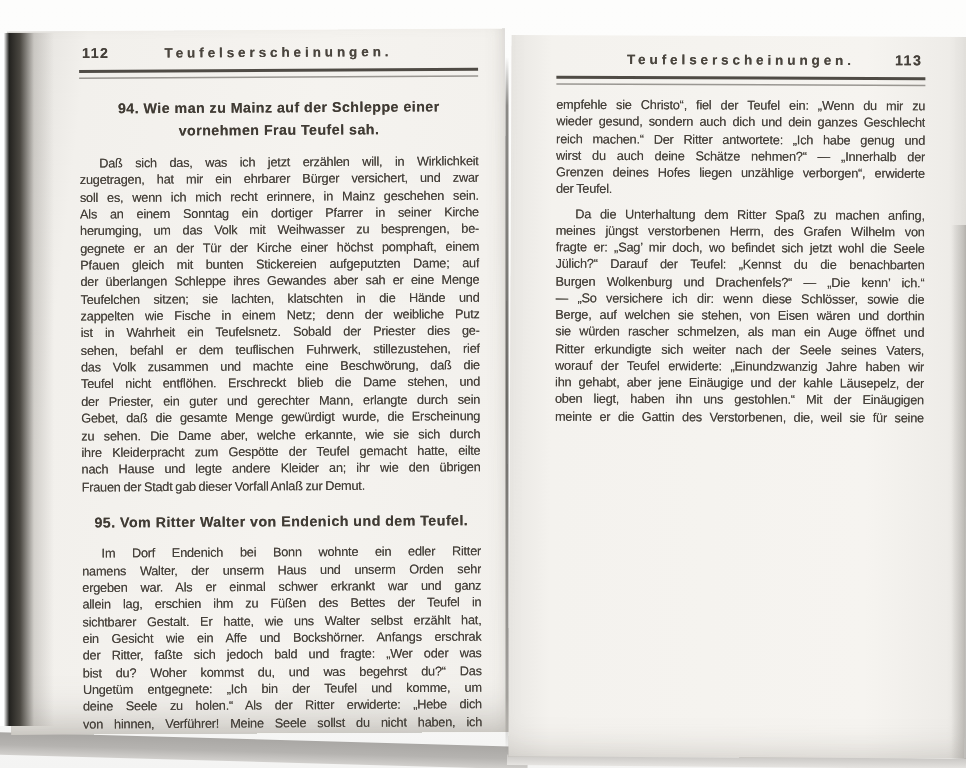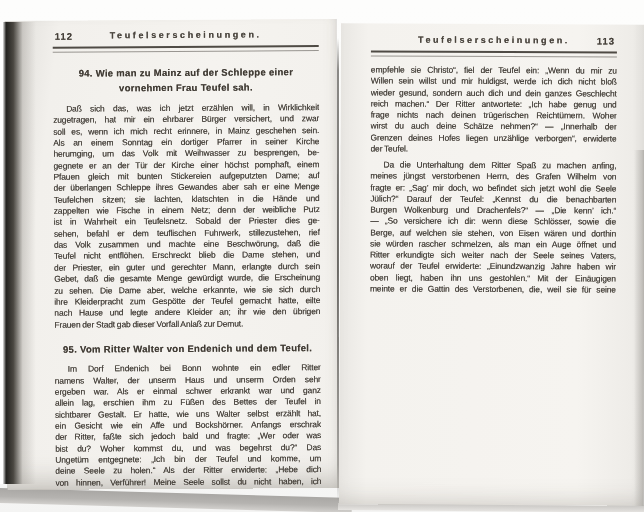--- a/index.html
+++ b/index.html
@@ -145,39 +145,38 @@
   <div class="page page-right">
     <div class="inner inner-r">
       <div class="phead">
         <span class="pnum pnum-r">113</span>
         <div class="rhead">Teufelserscheinungen.</div>
       </div>
       <div class="hrule"></div>
 
       <div class="para p-r1 flushlast">
           <div class="tl">empfehle sie Christo“, fiel der Teufel ein: „Wenn du mir zu</div>
-          <div class="tl">Willen sein willst und mir huldigst, werde ich dich nicht bloß</div>
           <div class="tl">wieder gesund, sondern auch dich und dein ganzes Geschlecht</div>
           <div class="tl">reich machen.“ Der Ritter antwortete: „Ich habe genug und</div>
-          <div class="tl">frage nichts nach deinen trügerischen Reichtümern. Woher</div>
           <div class="tl">wirst du auch deine Schätze nehmen?“ — „Innerhalb der</div>
           <div class="tl">Grenzen deines Hofes liegen unzählige verborgen“, erwiderte</div>
           <div class="tl">der Teufel.</div>
         </div>
       <div class="para p-r2 indent">
           <div class="tl">Da die Unterhaltung dem Ritter Spaß zu machen anfing,</div>
           <div class="tl">meines jüngst verstorbenen Herrn, des Grafen Wilhelm von</div>
           <div class="tl">fragte er: „Sag’ mir doch, wo befindet sich jetzt wohl die Seele</div>
           <div class="tl">Jülich?“ Darauf der Teufel: „Kennst du die benachbarten</div>
           <div class="tl">Burgen Wolkenburg und Drachenfels?“ — „Die kenn’ ich.“</div>
           <div class="tl">— „So versichere ich dir: wenn diese Schlösser, sowie die</div>
           <div class="tl">Berge, auf welchen sie stehen, von Eisen wären und dorthin</div>
           <div class="tl">sie würden rascher schmelzen, als man ein Auge öffnet und</div>
           <div class="tl">Ritter erkundigte sich weiter nach der Seele seines Vaters,</div>
           <div class="tl">worauf der Teufel erwiderte: „Einundzwanzig Jahre haben wir</div>
+          <div class="tl">ihn gehabt, aber jene Einäugige und der kahle Läusepelz, der</div>
           <div class="tl">oben liegt, haben ihn uns gestohlen.“ Mit der Einäugigen</div>
           <div class="tl">meinte er die Gattin des Verstorbenen, die, weil sie für seine</div>
         </div>
 
     </div>
   </div>
 
   <div class="gutter-line"></div>
   <div class="spine-shadow"></div>
   <div class="right-edge-shadow"></div>

